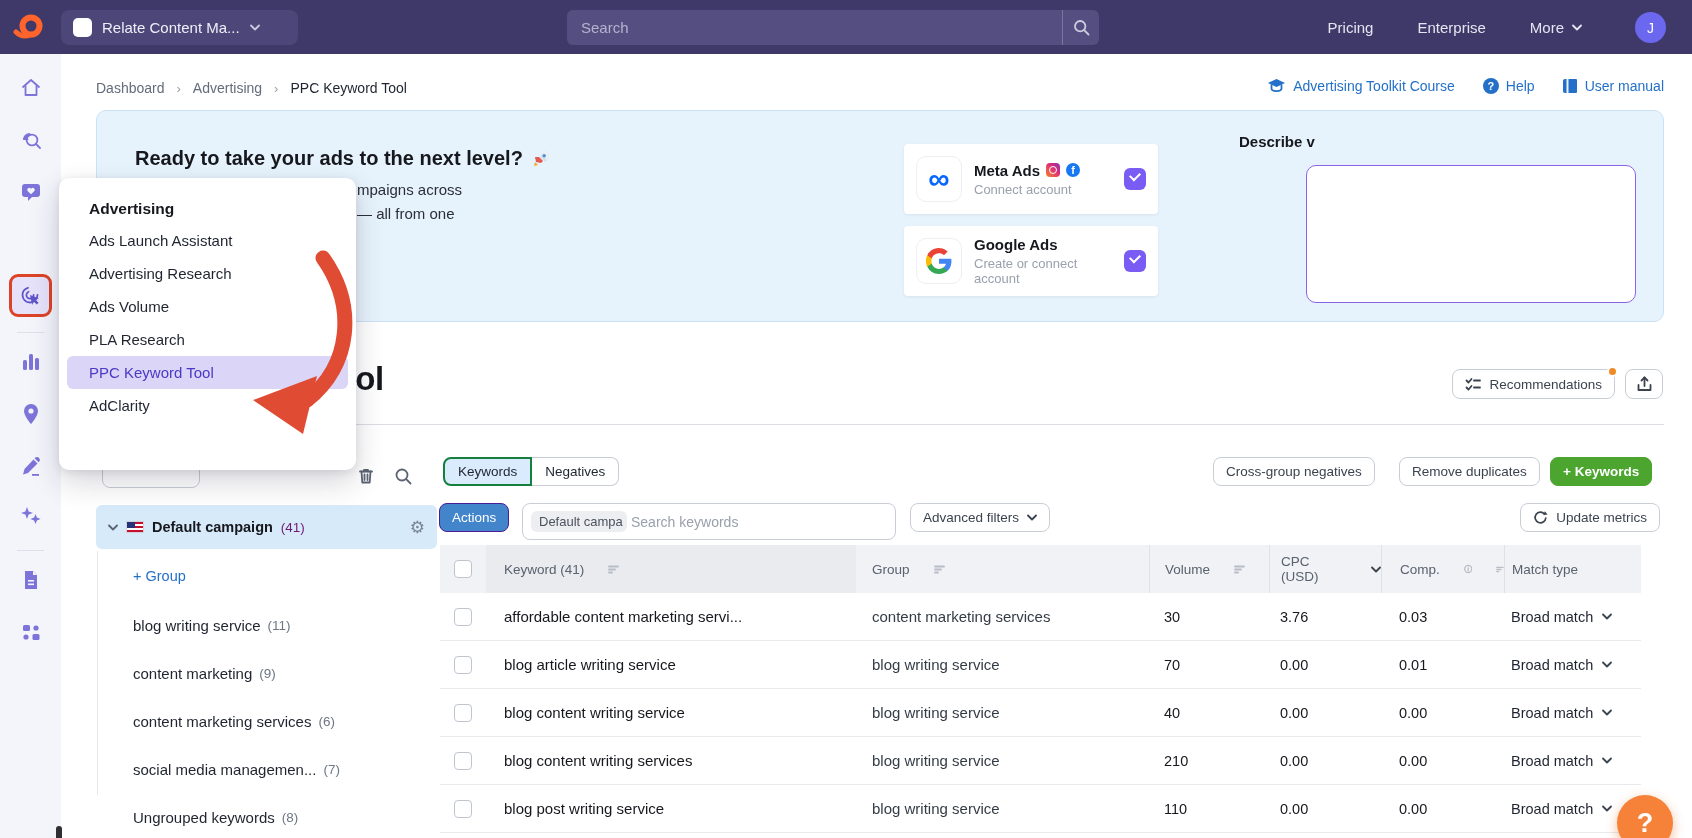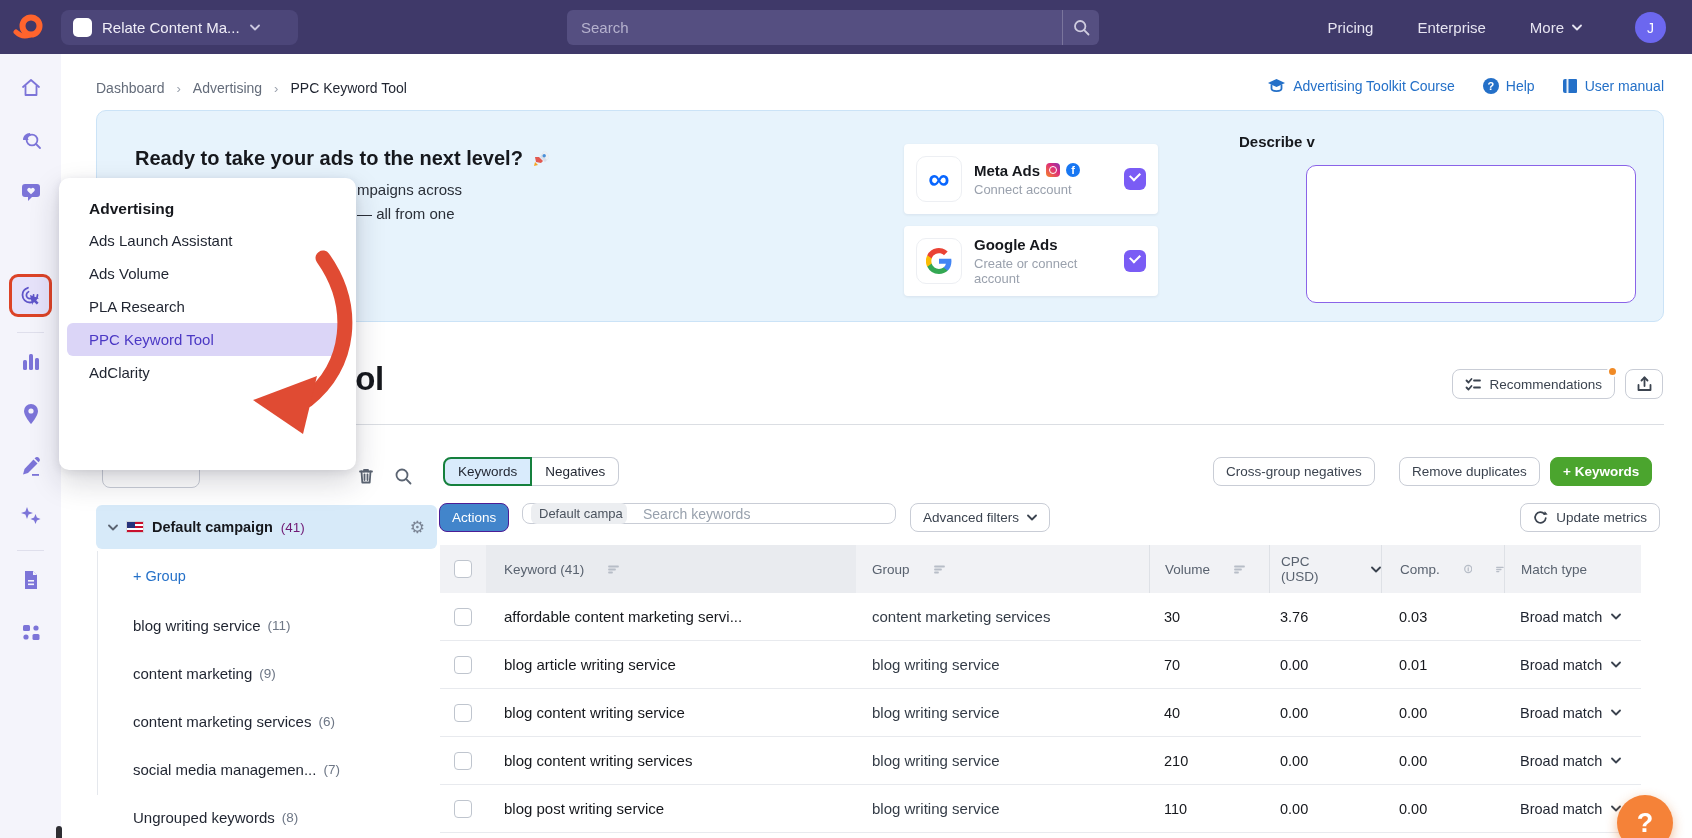--- a/index.html
+++ b/index.html
@@ -76,21 +76,21 @@
   .tool-ic { position:absolute; top:466px; width:20px; height:20px; color:#5B6472; cursor:pointer; }
   .trash-ic { left:356px; } .search-ic2 { left:393px; }
   .segmented { position:absolute; left:443px; top:457px; display:flex; height:29px; }
   .seg { display:flex; align-items:center; padding:0 13px; font-size:13.5px; color:#1F2430; cursor:pointer; }
   .seg.active { background:#D9EBFC; border:2px solid #15803d; border-radius:8px 0 0 8px; z-index:2; }
   .seg.idle { background:#fff; border:1px solid #C9CDD6; border-left:none; border-radius:0 8px 8px 0; }
   .cross-btn { position:absolute; left:1213px; top:457px; height:29px; }
   .dupe-btn { position:absolute; left:1399px; top:457px; height:29px; }
   .kw-btn { position:absolute; left:1550px; top:457px; height:29px; background:#4BA52E; border:1px solid #4BA52E; color:#fff; font-weight:bold; }
   .actions-btn { position:absolute; left:439px; top:503px; height:29px; background:#4285CB; border:1px solid #4c1d95; color:#fff; }
-  .kw-search { position:absolute; left:522px; top:503px; width:374px; height:21px; background:#fff; border:1px solid #C9CDD6; border-radius:8px; display:flex; align-items:center; padding:0 8px; gap:16px; }
+  .kw-search { position:absolute; left:522px; top:503px; width:374px; height:37px; background:#fff; border:1px solid #C9CDD6; border-radius:8px; display:flex; align-items:center; padding:0 8px; gap:4px; }
   .chip { background:#ECEEF1; border-radius:6px; color:#4B535E; font-size:13px; padding:3px 8px; max-width:96px; white-space:nowrap; overflow:hidden; flex:none; }
   .kw-search input { flex:1; border:none; outline:none; font-size:14px; color:#1F2430; font-family:inherit; min-width:0; }
   .kw-search input::placeholder { color:#98A1AD; }
   .adv-btn { position:absolute; left:910px; top:503px; height:29px; }
   .adv-btn .chev, .btn .chev { color:#3B434F; }
   .update-btn { position:absolute; right:32px; top:503px; height:29px; }
 
   
   .gp-header { position:absolute; left:96px; top:505px; width:341px; height:44px; background:#D7EAF9; border-radius:6px; display:flex; align-items:center; padding:0 12px; gap:8px; cursor:pointer; }
   .gp-chev { color:#5B6472; }
@@ -110,21 +110,21 @@
   .table { position:absolute; left:440px; top:545px; width:1201px; height:293px; }
   .trow { display:flex; align-items:stretch; }
   .thead { height:48px; background:#F1F2F5; }
   .th, .td { display:flex; align-items:center; }
   .c-cb { width:46px; justify-content:center; }
   .c-kw { width:370px; padding-left:18px; }
   .c-gr { width:293px; padding-left:16px; }
   .c-vol { width:120px; padding-left:15px; }
   .c-cpc { width:112px; padding-left:11px; }
   .c-comp { width:123px; padding-left:18px; }
-  .c-match { width:122px; padding-left:16px; }
+  .c-match { width:122px; padding-left:7px; }
   .th { font-size:13.5px; color:#59626F; gap:24px; }
   .thead .c-kw { background:#E9EBEF; }
   .thead .c-vol, .thead .c-cpc, .thead .c-comp, .thead .c-match { border-left:1px solid #DEE1E6; }
   .sort-ic, .info-ic { color:#B7BDC7; }
   .drow { height:48px; border-bottom:1px solid #E8EAEE; background:#fff; }
   .td-kw { font-size:15px; color:#16181D; }
   .td-gr { font-size:15px; color:#343C47; }
   .td-num { font-size:14.5px; color:#16181D; }
   .match-cell { gap:9px; cursor:pointer; }
   .td-match { font-size:14.5px; color:#1F2430; }
@@ -582,20 +582,21 @@
         </div>
       </div>
   </div>
 
   <div class="flyout">
     <div class="fly-section">Advertising</div>
     <div>
 
         <div class="fly-item">Ads Launch Assistant</div>
 
+        <div class="fly-item">Advertising Research</div>
 
         <div class="fly-item">Ads Volume</div>
 
         <div class="fly-item">PLA Research</div>
 
         <div class="fly-item active">PPC Keyword Tool</div>
 
         <div class="fly-item">AdClarity</div>
       </div>
     <svg class="fly-arrow" viewBox="0 0 122 188">

